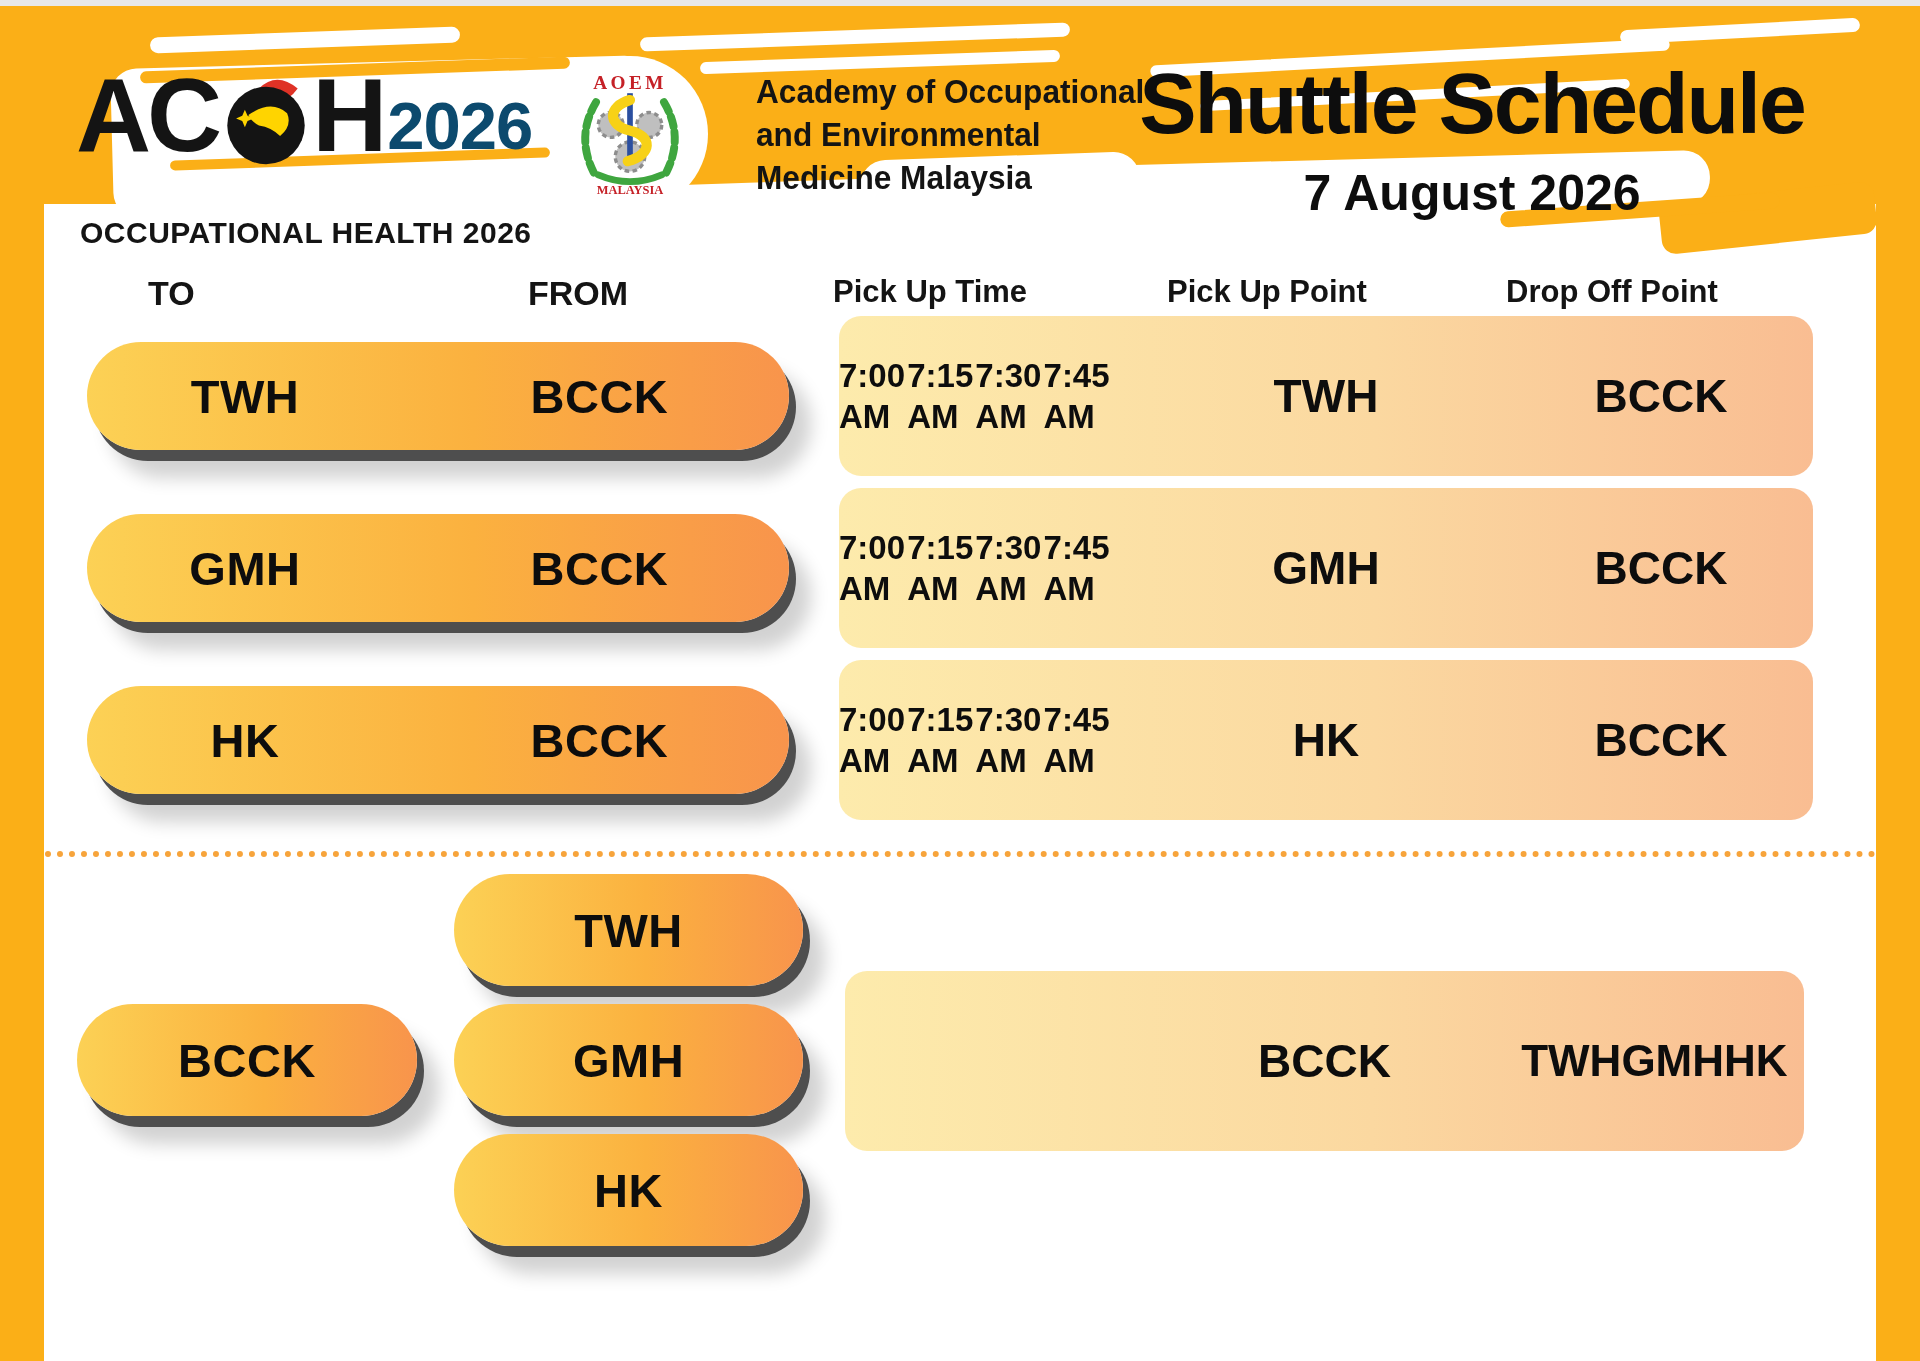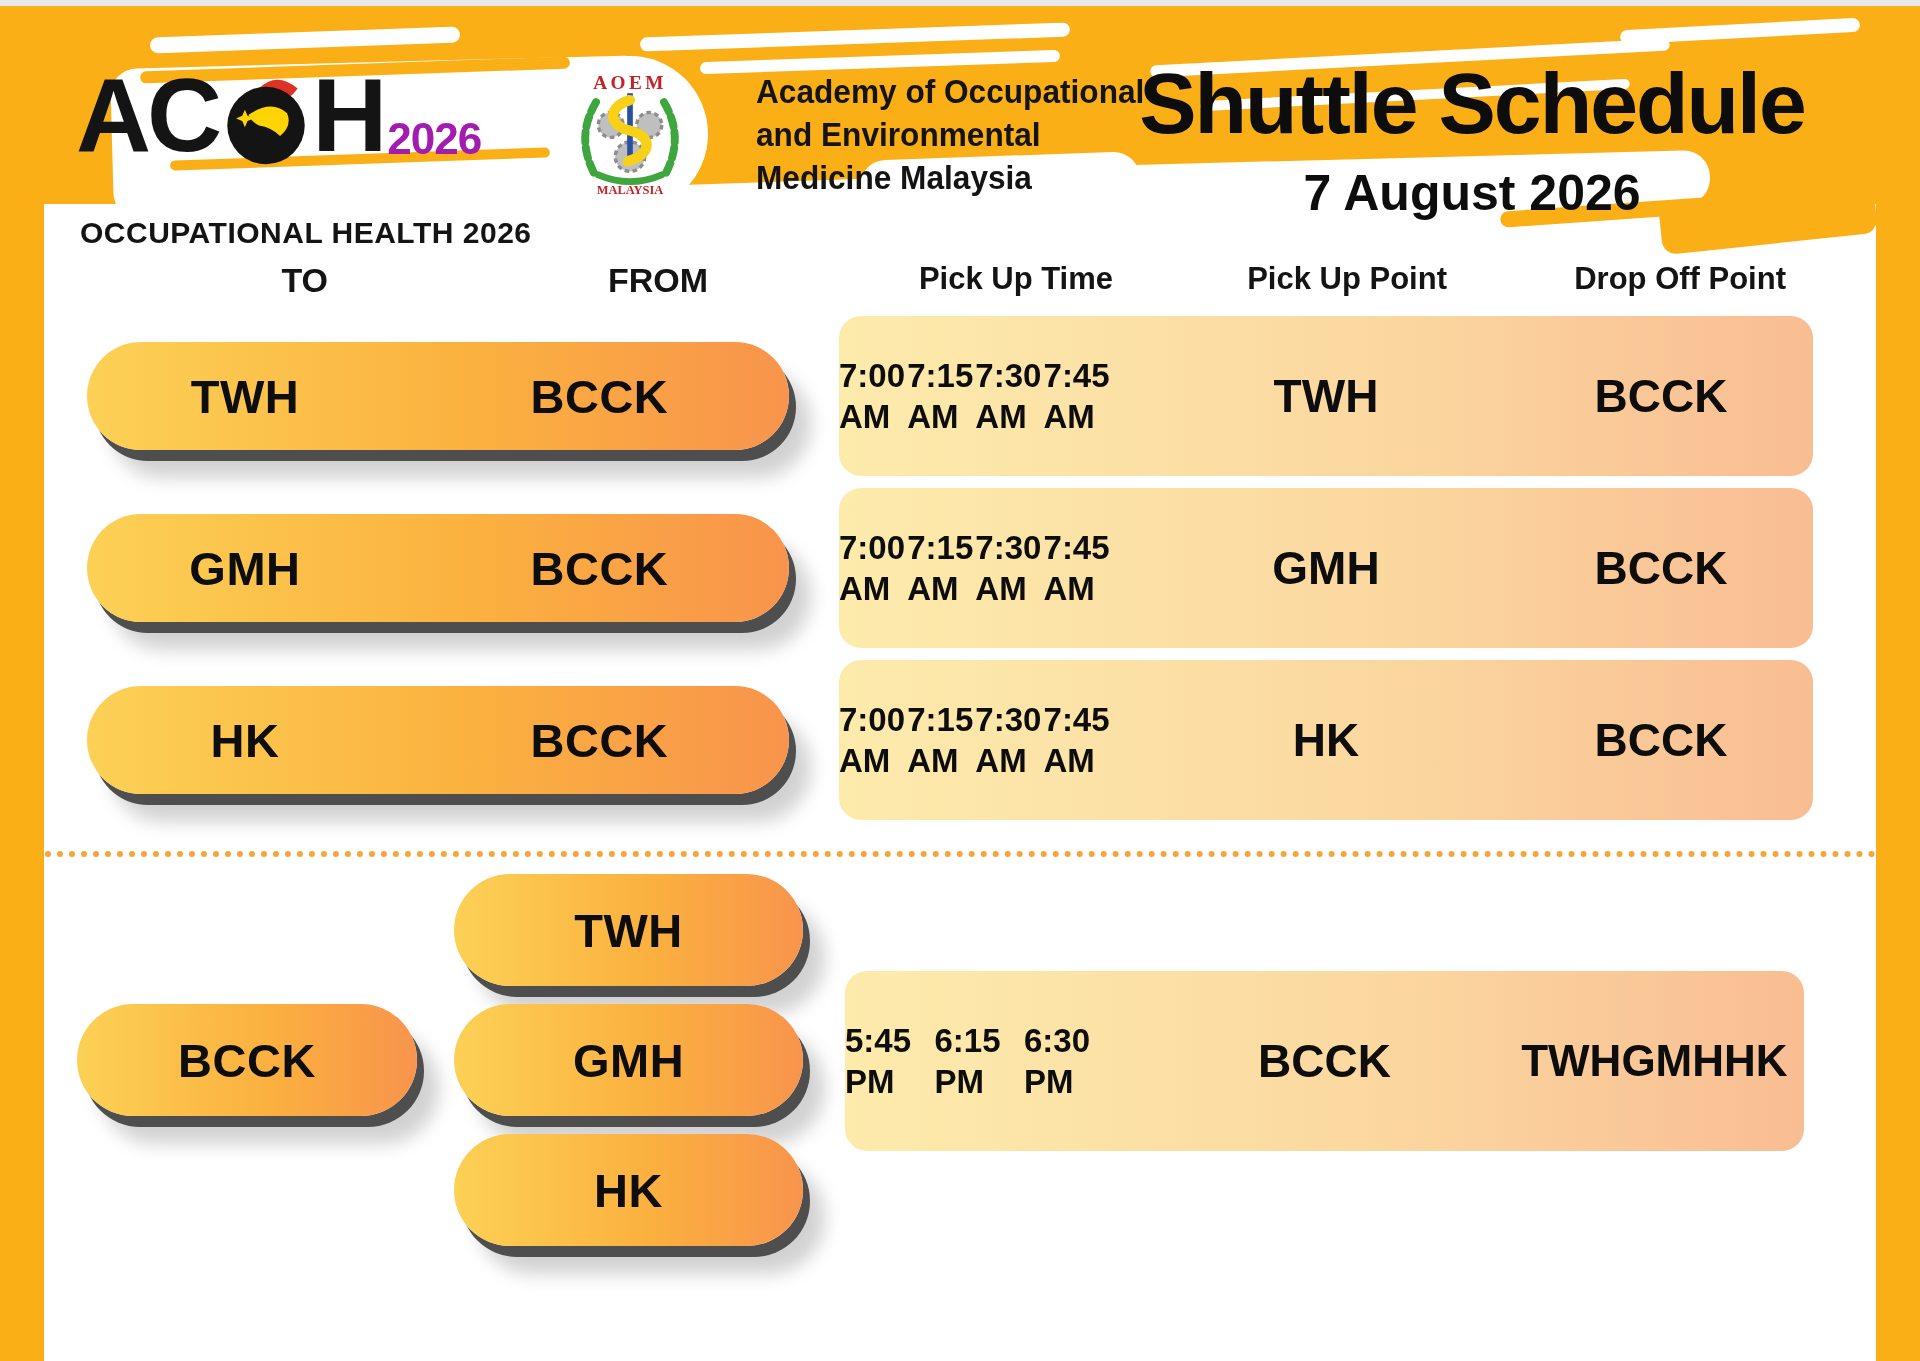--- a/index.html
+++ b/index.html
@@ -7,32 +7,32 @@
   
   .side-border{position:absolute;top:0;bottom:0;width:44px;background:#FBAF17;z-index:5;}
   .side-border.left{left:0;} .side-border.right{right:0;}
   
   .band{position:absolute;left:0;top:0;width:1920px;height:198px;background:#FBAF17;z-index:1;}
   .streak{position:absolute;background:#fff;border-radius:26px;z-index:2;}
   .streak-o{position:absolute;background:#FBAF17;border-radius:14px;z-index:3;}
   
   .acoh-row{position:absolute;left:76px;top:62px;display:flex;align-items:flex-end;z-index:6;}
   .acoh-big{font-size:104px;line-height:0.92;font-weight:bold;letter-spacing:-4px;color:#141414;}
-  .acoh-year{font-size:44px;font-weight:bold;letter-spacing:-1px;color:#a21caf;margin-left:4px;}
+  .acoh-year{font-size:67px;font-weight:bold;letter-spacing:-1px;color:#0c4a6e;margin-left:4px;}
   .acoh-mark{width:88px;height:88px;margin:0 2px -2px 4px;}
   .acoh-sub{position:absolute;left:80px;z-index:6;font-weight:bold;font-size:30px;letter-spacing:0.5px;color:#141414;white-space:nowrap;}
   .acoh-sub sup{font-size:17px;}
   
   .aoem-circle{position:absolute;left:552px;top:50px;width:156px;height:156px;background:#fff;border-radius:50%;z-index:6;display:flex;align-items:center;justify-content:center;}
   .org-name{position:absolute;left:756px;top:64px;z-index:6;font-weight:bold;font-size:34px;line-height:43px;color:#141414;transform:scaleX(0.93);transform-origin:left top;white-space:nowrap;}
   
   .main-title{position:absolute;left:1072px;top:48px;width:800px;text-align:center;font-size:86px;font-weight:bold;letter-spacing:-2px;color:#0d0d0d;z-index:6;white-space:nowrap;}
   .main-date{position:absolute;left:1142px;top:158px;width:660px;text-align:center;font-size:50px;font-weight:bold;color:#0d0d0d;z-index:6;}
   
-  .colhead{position:absolute;top:255px;height:40px;font-size:31px;font-weight:bold;text-align:right;color:#141414;z-index:4;}
+  .colhead{position:absolute;top:268px;height:40px;font-size:31px;font-weight:bold;text-align:left;color:#141414;z-index:4;}
   
   .pill{position:absolute;background:linear-gradient(90deg,#FCD155 0%,#FBB13F 55%,#F8944C 100%);
         box-shadow:7px 11px 0 #4E4E4E,22px 28px 18px rgba(0,0,0,0.18);z-index:4;}
   .pill-lab{position:absolute;top:0;height:100%;display:flex;align-items:center;justify-content:center;
         font-size:47px;font-weight:bold;color:#0d0d0d;letter-spacing:0.5px;}
   
   .panel{position:absolute;left:839px;width:974px;background:linear-gradient(90deg,#FDEBAC 0%,#FBD8A0 55%,#F9BD92 100%);border-radius:22px;z-index:3;}
   .panel .col{position:absolute;top:0;height:100%;display:flex;flex-direction:row;align-items:center;justify-content:center;}
   .col-time{left:0;width:28%;font-size:33px;font-weight:bold;line-height:41px;color:#0d0d0d;}
   .col-pick{left:36%;width:28%;font-size:46px;font-weight:bold;color:#0d0d0d;}
@@ -162,25 +162,20 @@
     <span class="pill-lab" style="left:0;width:100%;">TWH</span>
   </div>
   <div class="pill" style="left:454px;top:998px;width:349px;height:112px;border-radius:56px;">
     <span class="pill-lab" style="left:0;width:100%;">GMH</span>
   </div>
   <div class="pill" style="left:454px;top:1128px;width:349px;height:112px;border-radius:56px;">
     <span class="pill-lab" style="left:0;width:100%;">HK</span>
   </div>
 
   <div class="panel" style="left:845px;top:965px;width:959px;height:180px;">
-    <div class="col col-time">
-      <span>5:45 PM</span>
-      <span>6:15 PM</span>
-      <span>6:30 PM</span>
-    </div>
     <div class="col col-pick">BCCK</div>
     <div class="col col-drop multi">
       <span>TWH</span>
       <span>GMH</span>
       <span>HK</span>
     </div>
   </div>
 
 
 </div>

